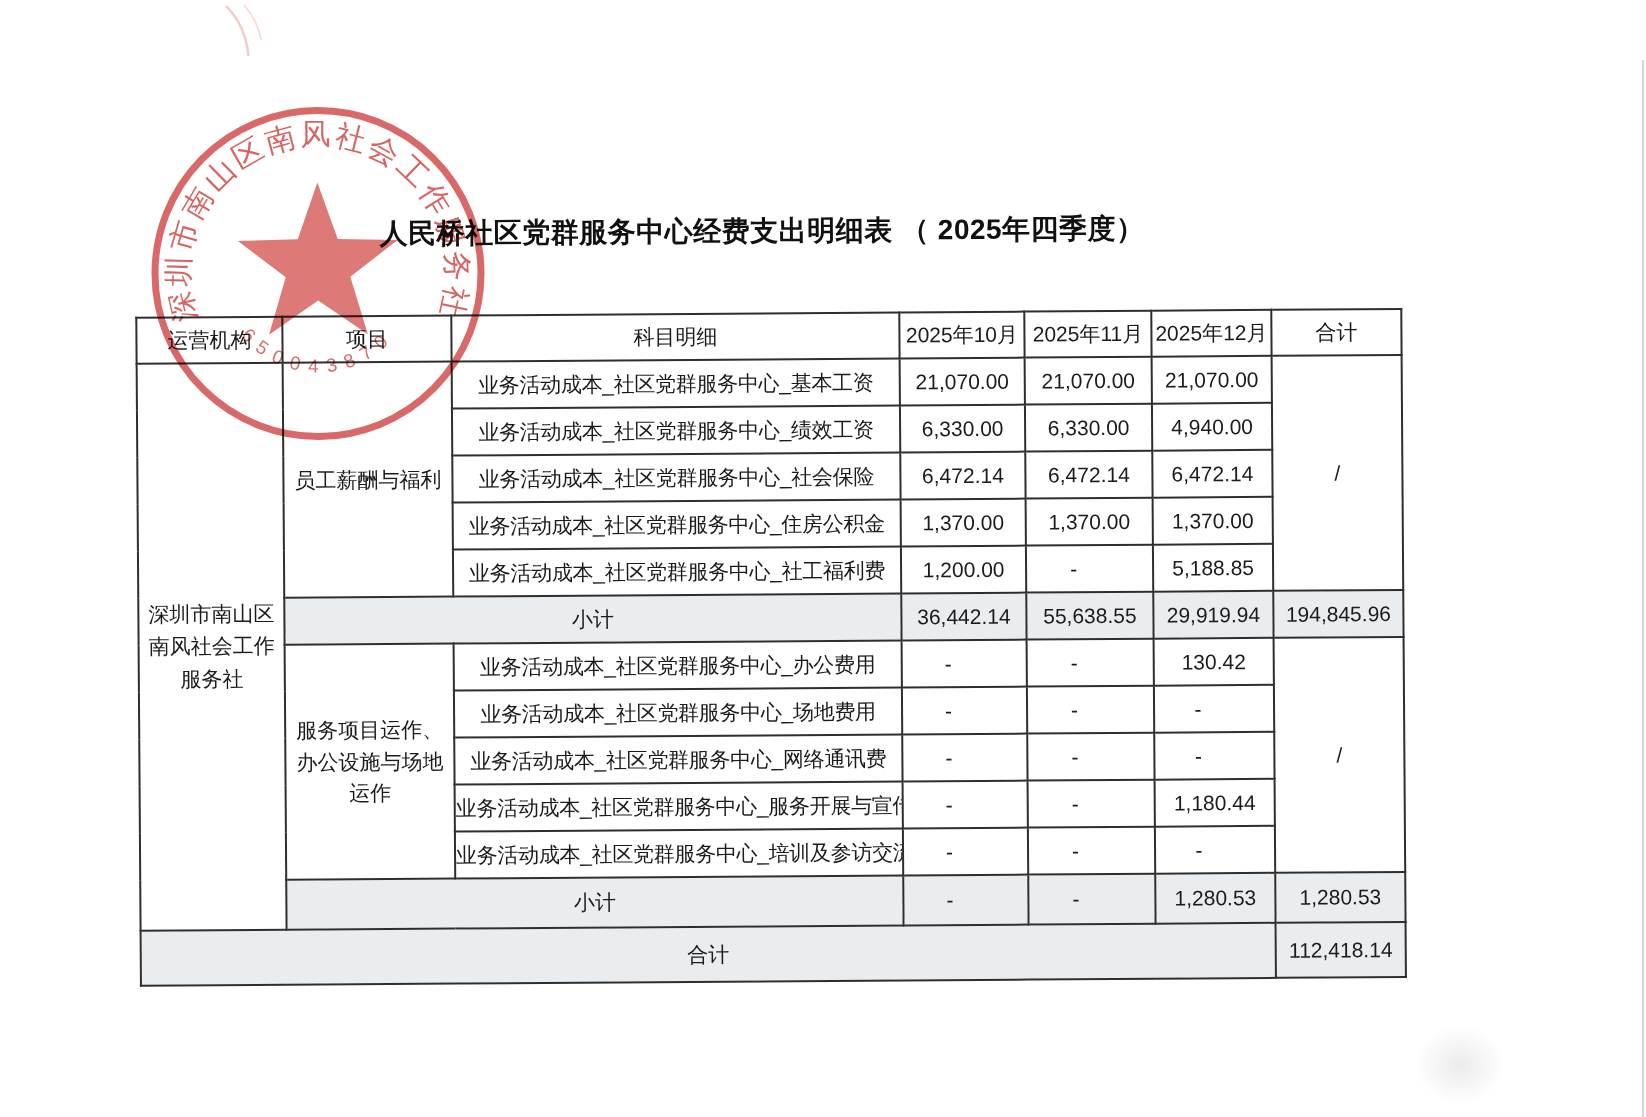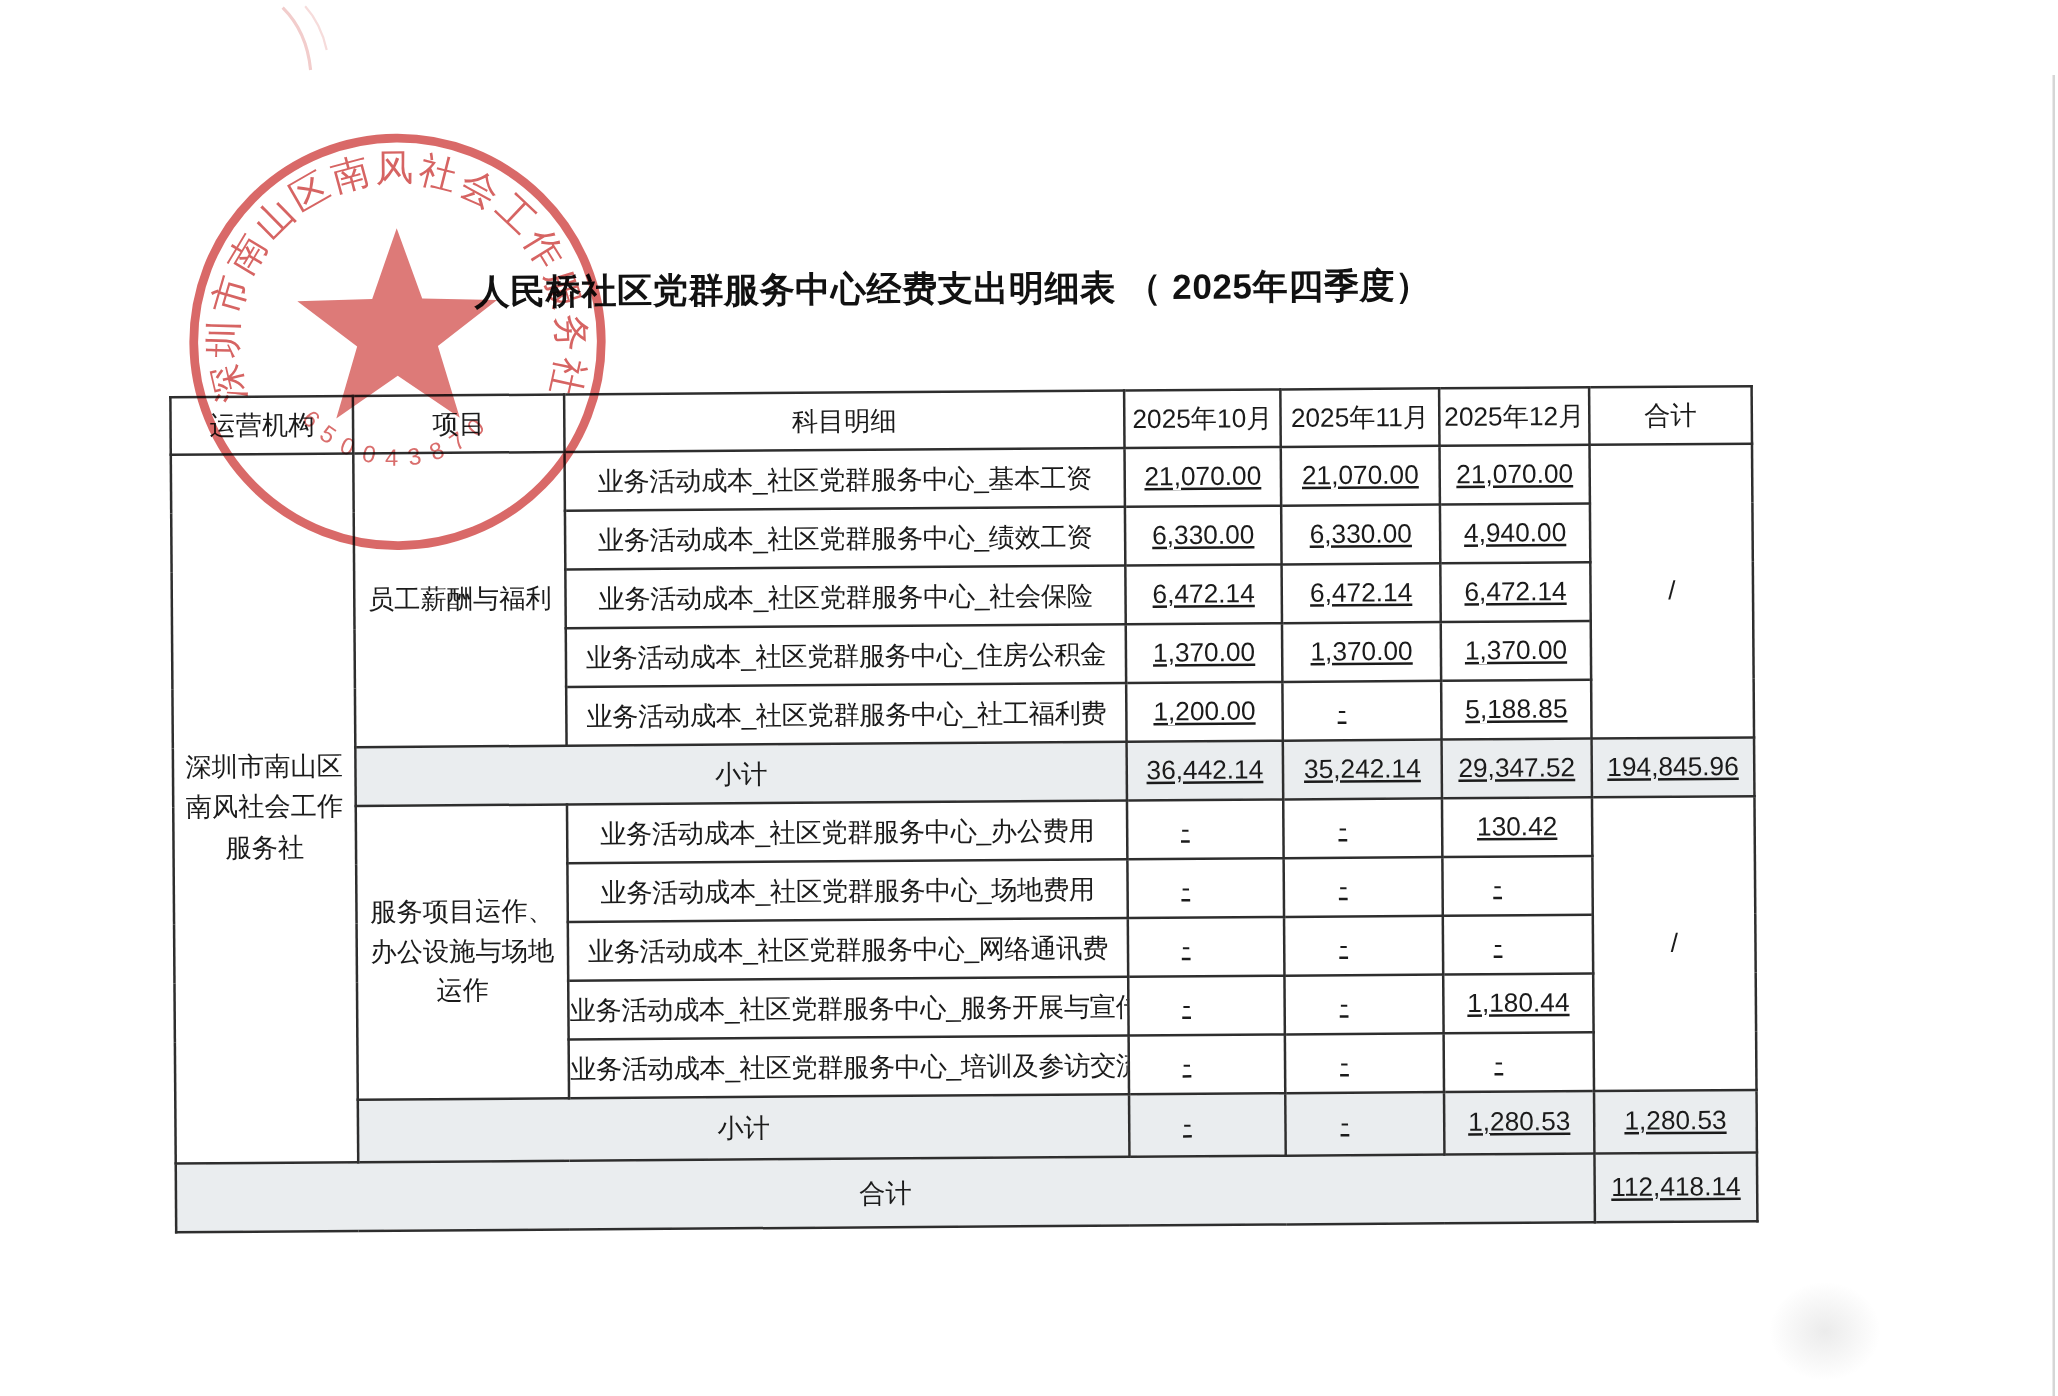--- a/index.html
+++ b/index.html
@@ -32,21 +32,21 @@
   }
   tr.rhead{height:46px;}
   tr.item{height:47px;}
   tr.sub{height:47px;}
   tr.sub2{height:50px;}
   tr.grand{height:55px;}
   td.subject{
     text-align:left;padding:0 4px 0 6px;font-size:20px;
     white-space:nowrap;letter-spacing:-0.3px;
   }
-  td.num{text-align:right;padding-right:13px;font-size:21px;text-decoration:underline;}
+  td.num{text-align:right;padding-right:13px;font-size:21px;}
   td.org{
     white-space:pre-line;font-size:21px;line-height:1.55;
     padding:0 4px;
   }
   td.project{font-size:21px;padding:0 4px;line-height:1.5;}
   td.slash{font-size:24px;}
   tr.shade td{background:#eaedef;}
   td.sublabel{font-size:21px;}
   
   .stamp{
@@ -129,22 +129,22 @@
       <tr class="item">
         <td class="subject">业务活动成本_社区党群服务中心_社工福利费</td>
         <td class="num">1,200.00</td>
         <td class="num" style="padding-right: 32px;">-</td>
         <td class="num">5,188.85</td>
       </tr>
 
       <tr class="sub shade">
         <td class="sublabel" colspan="2">小计</td>
         <td class="num">36,442.14</td>
-        <td class="num">35,242.14</td>
-        <td class="num">29,347.52</td>
+        <td class="num">55,638.55</td>
+        <td class="num">29,919.94</td>
         <td class="num">194,845.96</td>
       </tr>
 
       <tr class="item">
         <td class="project" rowspan="5">服务项目运作、办公设施与场地运作</td>
         <td class="subject">业务活动成本_社区党群服务中心_办公费用</td>
         <td class="num" style="padding-right: 32px;">-</td>
         <td class="num" style="padding-right: 32px;">-</td>
         <td class="num">130.42</td>
         <td class="slash" rowspan="5">/</td>

